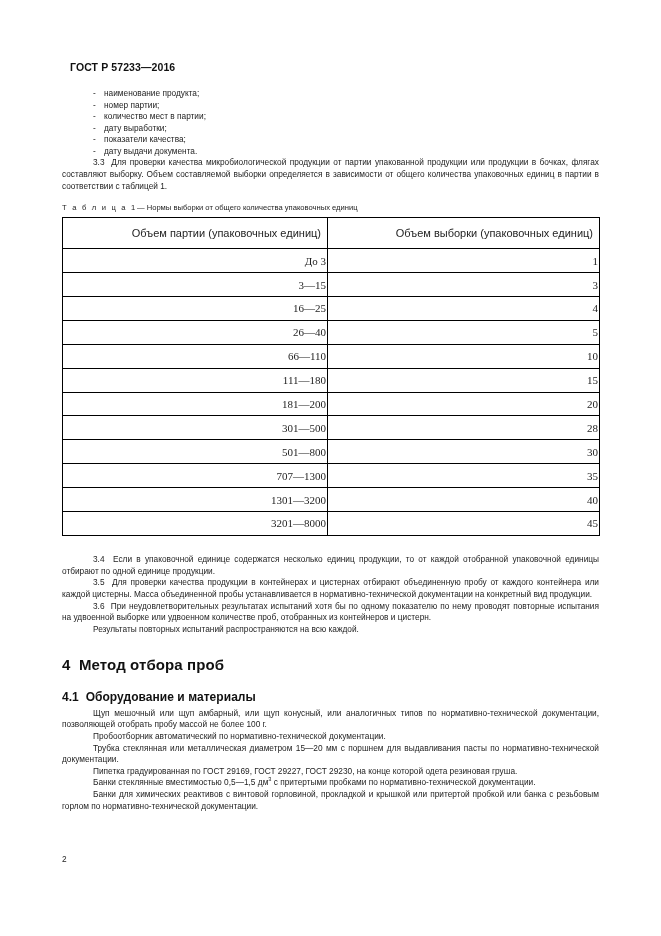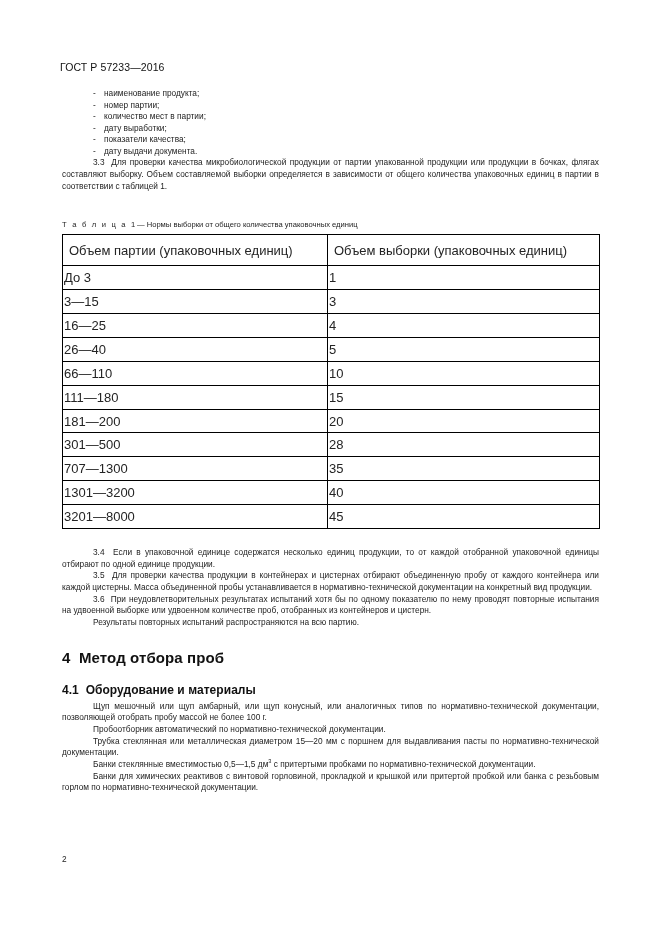--- a/index.html
+++ b/index.html
@@ -22,24 +22,24 @@
     left: 0; top: 0;
     width: 661px;
     height: 936px;
     overflow: hidden;
     background: #ffffff;
   }
 
   
   .running-head {
     position: absolute;
-    left: 60px;
+    left: 70px;
     top: 61px;
     font-size: 10.5px;
-    font-weight: normal;
+    font-weight: bold;
     letter-spacing: 0.1px;
     color: #111;
     white-space: nowrap;
   }
 
   
   .content {
     position: absolute;
     left: 62px;
     top: 88px;
@@ -74,21 +74,21 @@
     text-justify: inter-word;
     color: #1d1d1d;
     text-indent: 31px;
   }
 
   .num { white-space: nowrap; }
   .num::after { content: "\00a0\00a0"; }
 
   
   .table-caption {
-    margin-top: 27px;
+    margin-top: 10px;
     font-size: 7.6px;
     line-height: 11px;
     color: #1d1d1d;
     white-space: nowrap;
   }
   .table-caption .tword {
     letter-spacing: 1.7px;
   }
 
   
@@ -97,24 +97,24 @@
     width: 537px;
     border-collapse: collapse;
     table-layout: fixed;
     border: 1.6px solid #000;
   }
   .sample-table col.c1 { width: 265px; }
   .sample-table col.c2 { width: 272px; }
 
   .sample-table th,
   .sample-table td {
-    text-align: left;
+    text-align: right;
     vertical-align: middle;
     font-weight: normal;
-    font-size: 13px;
+    font-size: 11px;
     color: #242424;
     border-left: 1.1px solid #000;
     border-right: 1.1px solid #000;
     margin-left: 43px;
   }
   .sample-table th:first-child,
   .sample-table td:first-child {
     border-left: none;
   }
   .sample-table th:last-child,
@@ -123,20 +123,21 @@
   }
 
   .sample-table thead th {
     height: 30px;
     padding: 0 6px;
     border-bottom: 1.6px solid #000;
   }
   .sample-table tbody td {
     height: 20.9px;
     border-top: 1.05px solid #000;
+    font-family: Liberation Serif, serif;
   }
   .sample-table tbody tr:first-child td {
     border-top: none;
   }
 
   
   h2.sec {
     margin: 0;
     font-size: 15px;
     font-weight: bold;
@@ -245,20 +246,24 @@
         </tr>
         <tr>
           <td>181—200</td>
           <td>20</td>
         </tr>
         <tr>
           <td>301—500</td>
           <td>28</td>
         </tr>
         <tr>
+          <td>501—800</td>
+          <td>30</td>
+        </tr>
+        <tr>
           <td>707—1300</td>
           <td>35</td>
         </tr>
         <tr>
           <td>1301—3200</td>
           <td>40</td>
         </tr>
         <tr>
           <td>3201—8000</td>
           <td>45</td>
@@ -267,35 +272,36 @@
     </table>
 
     <div style="height:18px"></div>
 
     <p class="para"><span class="num">3.4</span><span>Если в упаковочной единице содержатся несколько единиц продукции, то от каждой отобранной упаковочной единицы отбирают по одной единице продукции.</span></p>
 
     <p class="para"><span class="num">3.5</span><span>Для проверки качества продукции в контейнерах и цистернах отбирают объединенную пробу от каждого контейнера или каждой цистерны. Масса объединенной пробы устанавливается в нормативно-технической документации на конкретный вид продукции.</span></p>
 
     <p class="para"><span class="num">3.6</span><span>При неудовлетворительных результатах испытаний хотя бы по одному показателю по нему проводят повторные испытания на удвоенной выборке или удвоенном количестве проб, отобранных из контейнеров и цистерн.</span></p>
 
-    <p class="para">Результаты повторных испытаний распространяются на всю партию.</p>
+    <p class="para">Результаты повторных испытаний распространяются на всю каждой.</p>
 
     <div style="height:20px"></div>
 
     <h2 class="sec"><span class="secnum">4</span><span>Метод отбора проб</span></h2>
 
     <div style="height:17px"></div>
 
     <h3 class="subsec"><span class="subnum">4.1</span><span>Оборудование и материалы</span></h3>
 
     <div style="height:4px"></div>
 
     <p class="para">Щуп мешочный или щуп амбарный, или щуп конусный, или аналогичных типов по нормативно-технической документации, позволяющей отобрать пробу массой не более 100 г.</p>
     <p class="para">Пробоотборник автоматический по нормативно-технической документации.</p>
     <p class="para">Трубка стеклянная или металлическая диаметром 15—20 мм с поршнем для выдавливания пасты по нормативно-технической документации.</p>
+    <p class="para">Пипетка градуированная по ГОСТ 29169, ГОСТ 29227, ГОСТ 29230, на конце которой одета резиновая груша.</p>
 
     <p class="para"><span>Банки стеклянные вместимостью 0,5—1,5 дм</span><span class="sup">3</span><span> с притертыми пробками по нормативно-технической документации.</span></p>
 
     <p class="para">Банки  для  химических реактивов с винтовой горловиной, прокладкой и крышкой или притертой пробкой или банка с резьбовым горлом по нормативно-технической документации.</p>
 
   </div>
 
   <div class="folio">2</div>
 
 </div>

